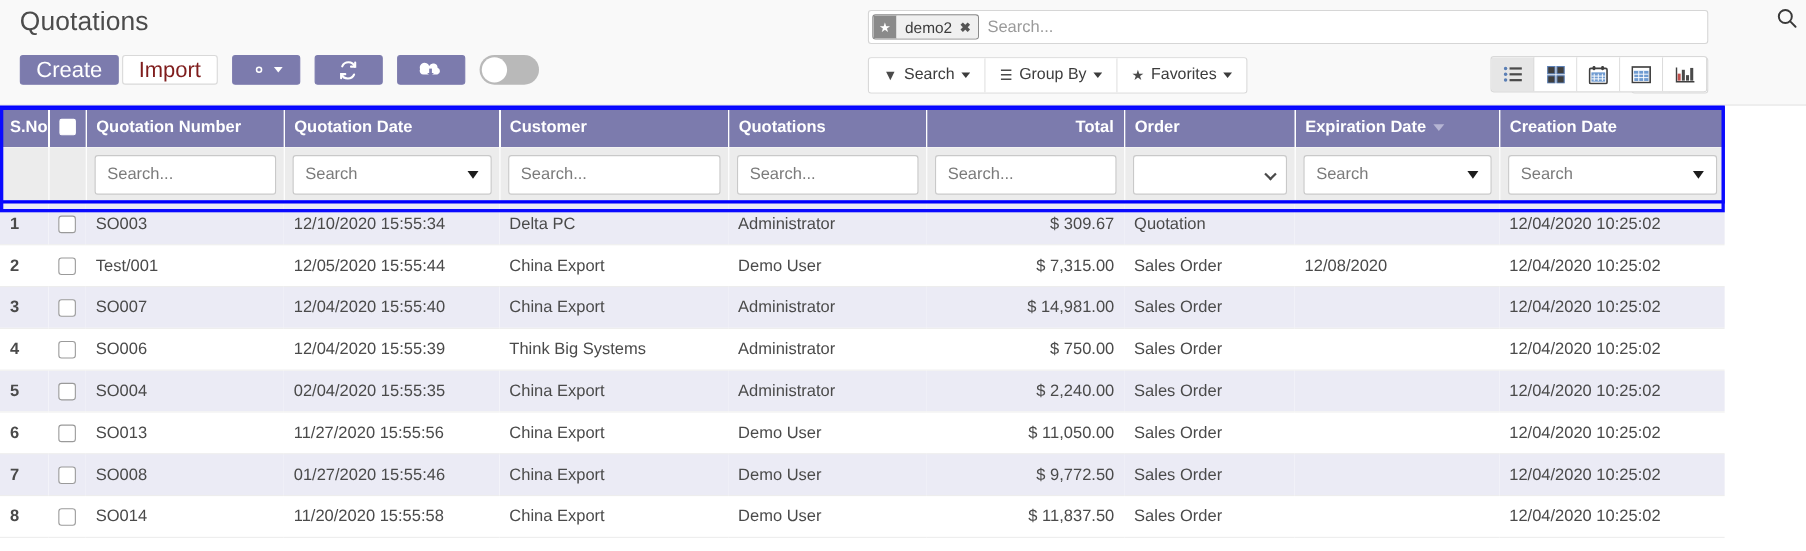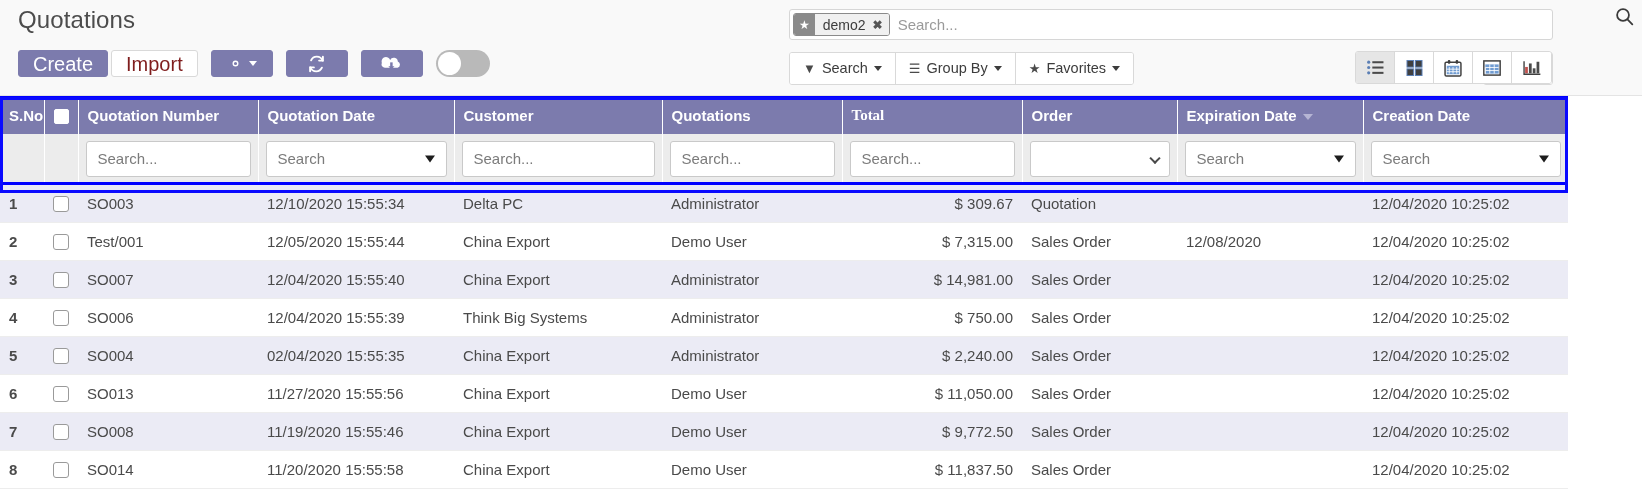--- a/index.html
+++ b/index.html
@@ -293,21 +293,21 @@
     font-weight: bold;
     font-size: 15px;
     text-align: left;
     padding: 7px 9px;
     height: 38px;
     border-right: 1px solid #ffffff;
     vertical-align: middle;
     white-space: nowrap;
     overflow: hidden;
   }
-  table.list thead th.num { text-align: left; font-family: Liberation Serif, serif; }
+  table.list thead th.num { text-align: right; }
   table.list thead th:last-child { border-right: none; }
   th .sort-caret {
     display: inline-block;
     margin-left: 6px;
     width: 0; height: 0;
     border-left: 5px solid transparent;
     border-right: 5px solid transparent;
     border-top: 6px solid #b6b5d4;
     vertical-align: middle;
   }
@@ -667,21 +667,21 @@
             <td>Demo User</td>
             <td class="num">$ 11,050.00</td>
             <td>Sales Order</td>
             <td></td>
             <td>12/04/2020 10:25:02</td>
           </tr>
           <tr class="odd">
             <td class="sno">7</td>
             <td class="chk"><span class="row-check"></span></td>
             <td>SO008</td>
-            <td>11/19/2020 15:55:46</td>
+            <td>01/27/2020 15:55:46</td>
             <td>China Export</td>
             <td>Demo User</td>
             <td class="num">$ 9,772.50</td>
             <td>Sales Order</td>
             <td></td>
             <td>12/04/2020 10:25:02</td>
           </tr>
           <tr class="even">
             <td class="sno">8</td>
             <td class="chk"><span class="row-check"></span></td>

